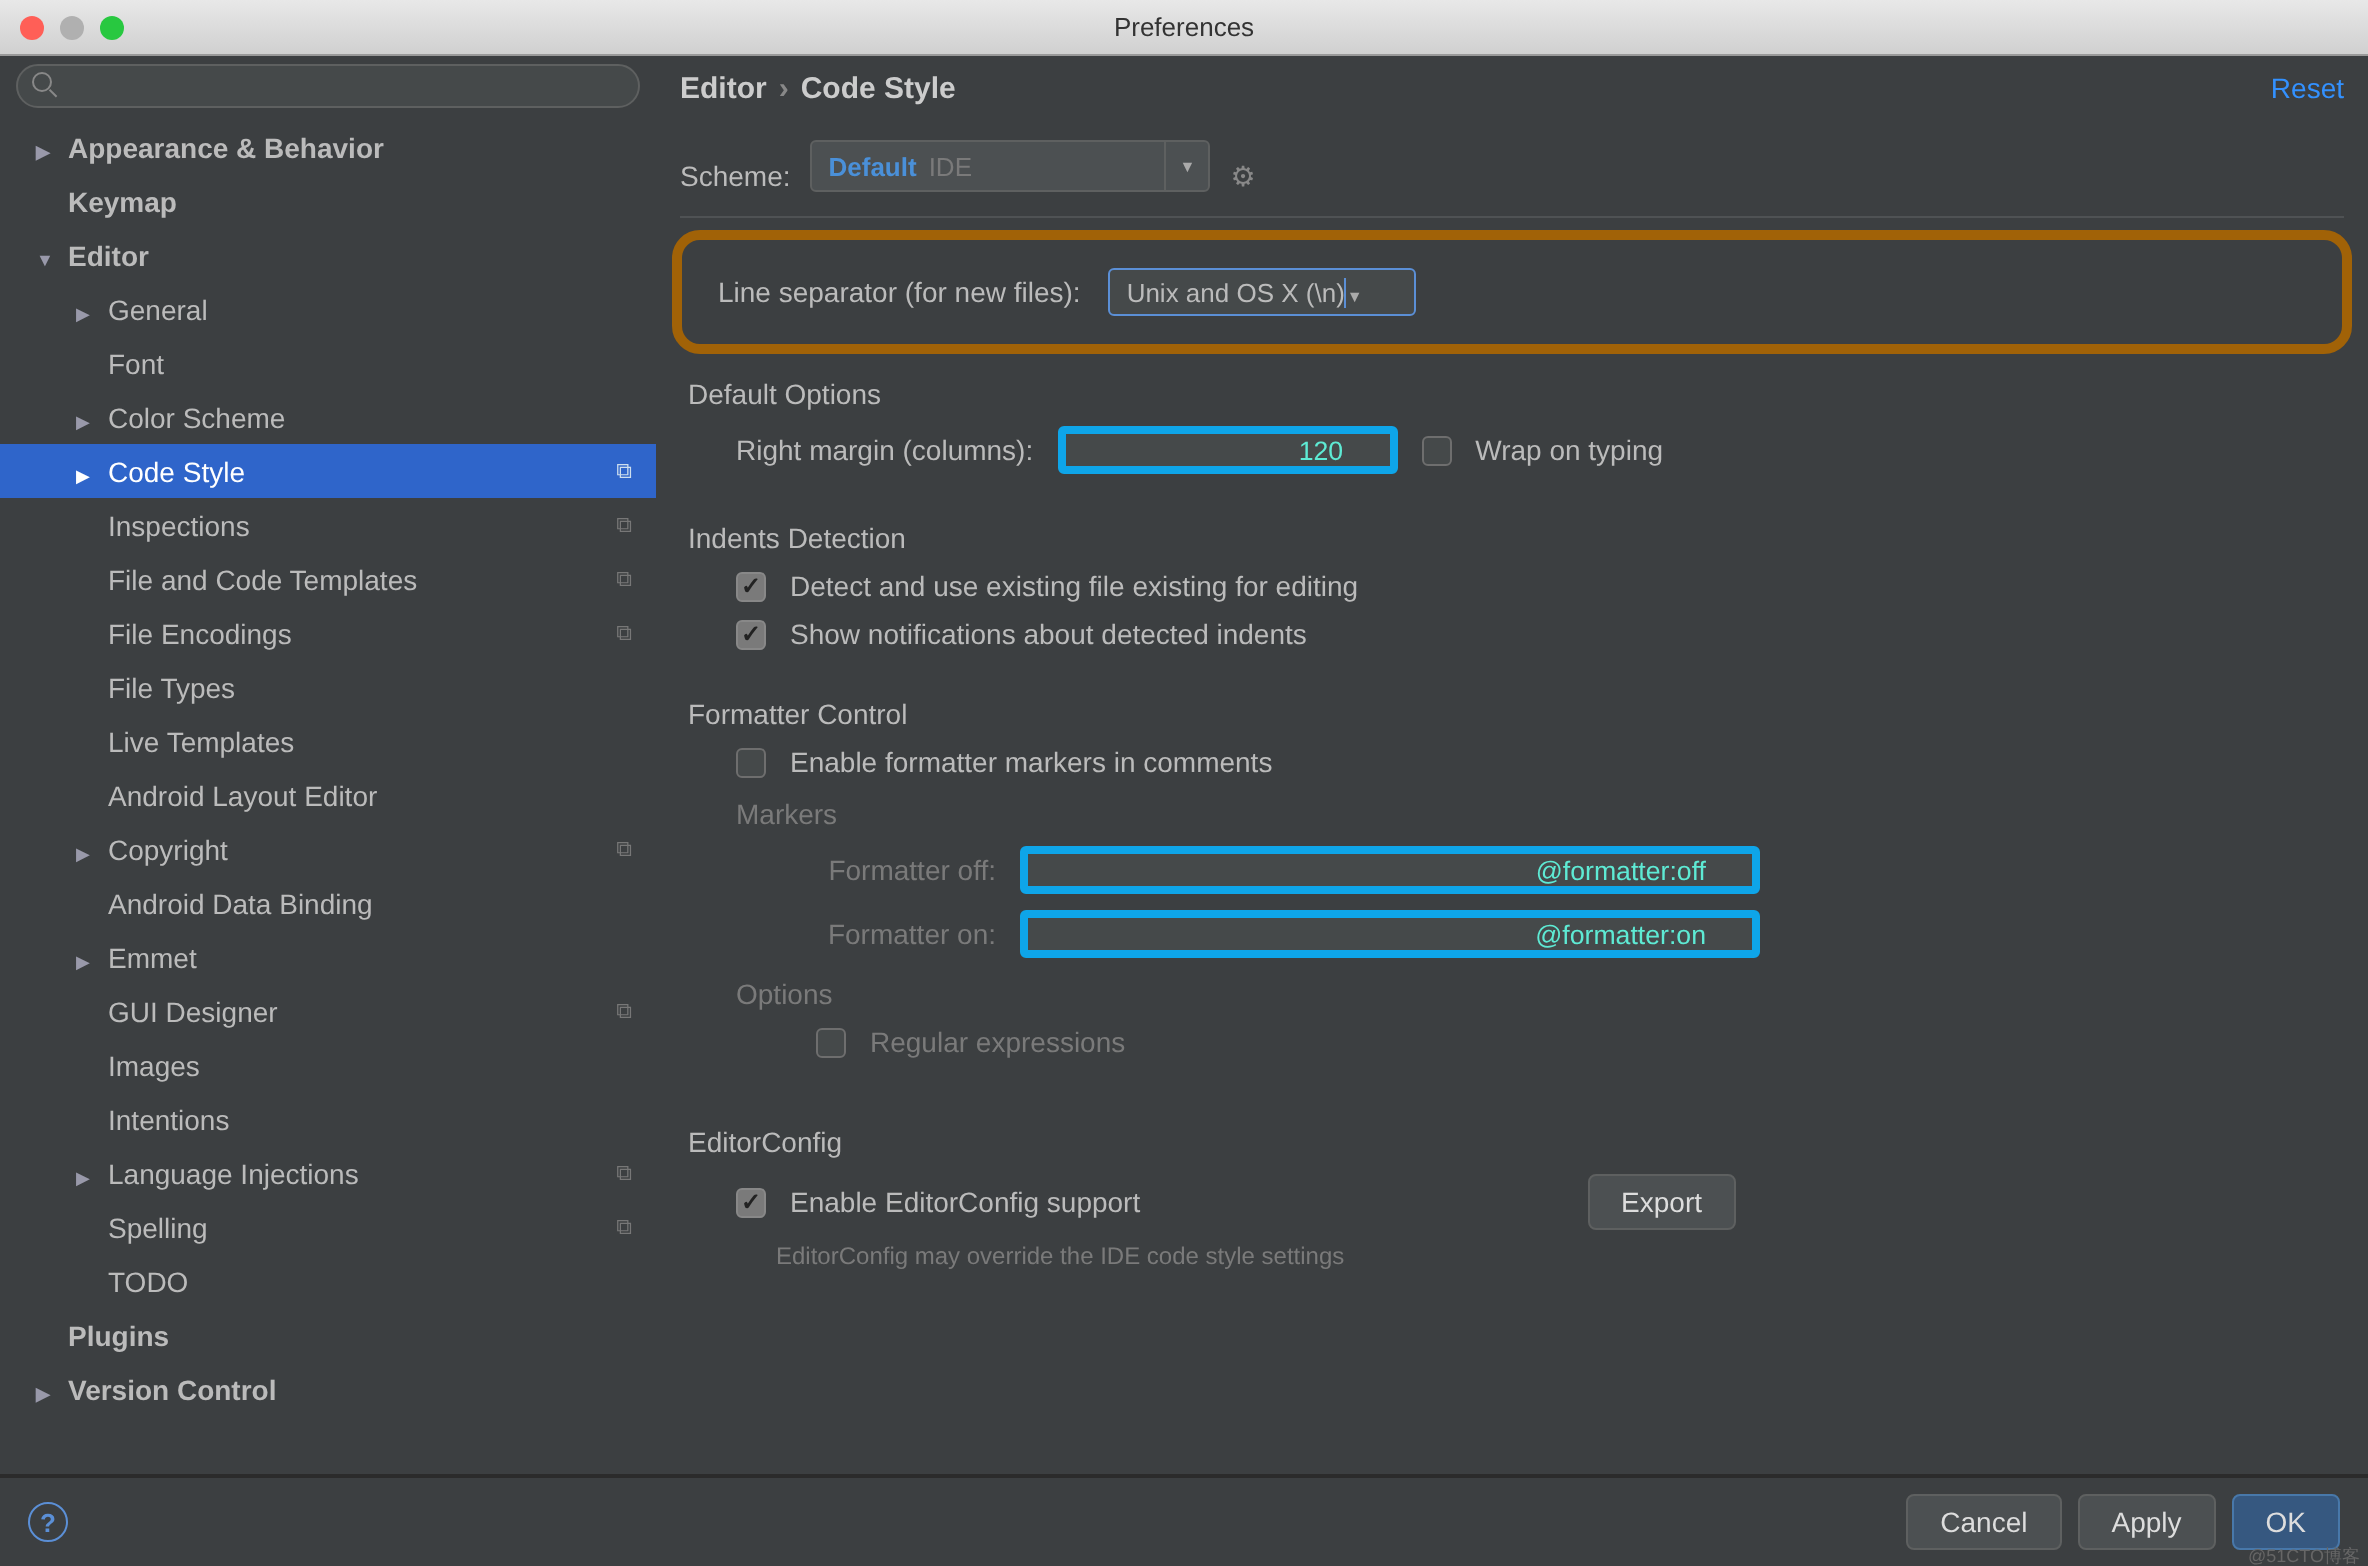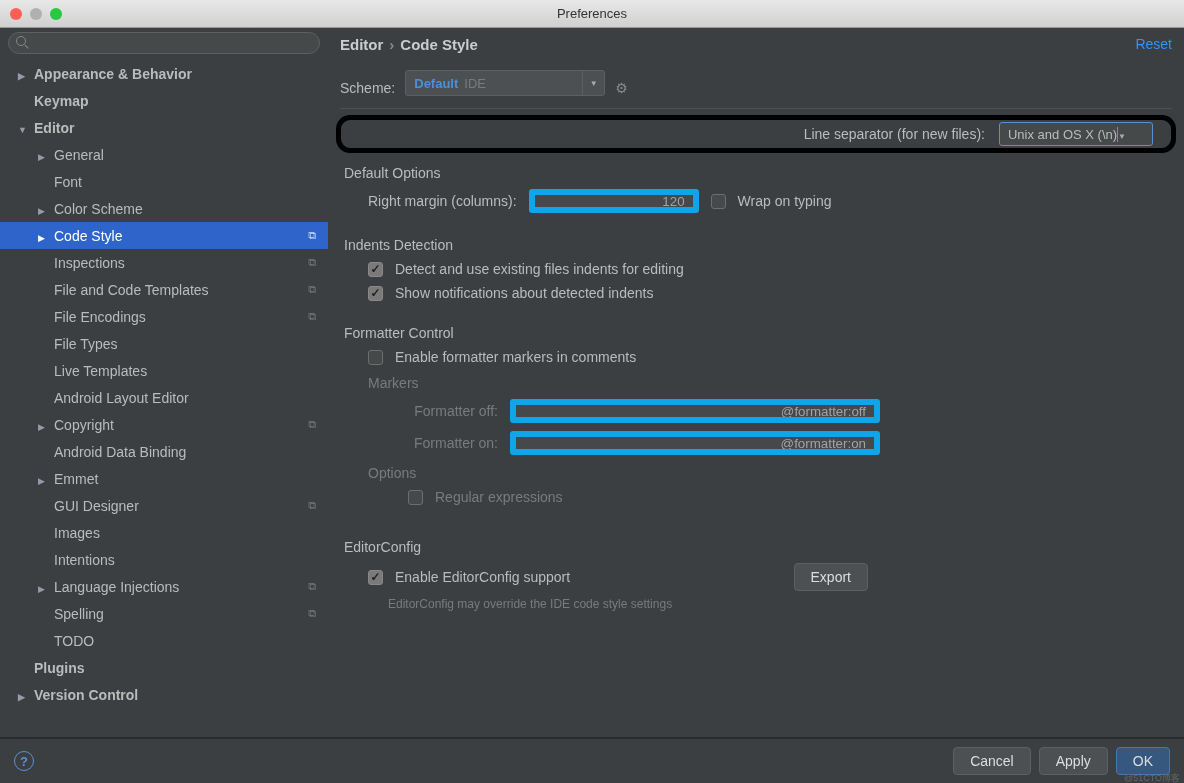--- a/index.html
+++ b/index.html
@@ -43,30 +43,30 @@
 .label { font-size: 14px; color: #bbb; }
 .dropdown { display: inline-flex; align-items: center; background: #4c5052; border: 1px solid #5e6060; border-radius: 3px; height: 26px; padding: 0 8px; min-width: 200px; position: relative; }
 .dropdown .sel-val { color: #4a90d9; font-weight: bold; }
 .dropdown .sel-tag { color: #7a7a7a; margin-left: 6px; }
 .dropdown .dd-arrow { position: absolute; right: 0; top: 0; width: 22px; height: 100%; border-left: 1px solid #5e6060; display: flex; align-items: center; justify-content: center; }
 .dd-arrow::before { content: '▼'; font-size: 8px; color: #aaa; }
 .gear { color: #888; font-size: 14px; }
 
 .hr { border-top: 1px solid #4f5254; margin: 2px 12px 0 12px; }
 
-.highlight-box { border: 5px solid #000000; border-radius: 14px; padding: 2px 18px; margin: 6px 8px; display: flex; align-items: center; gap: 14px; justify-content: flex-end; }
+.highlight-box { border: 5px solid #a16207; border-radius: 14px; padding: 14px 18px; margin: 6px 8px; display: flex; align-items: center; gap: 14px; }
 .dd2 { display: inline-flex; align-items: center; border: 1px solid #5b8fd6; background: #45494a; border-radius: 3px; height: 24px; padding: 0 26px 0 8px; position: relative; }
 .dd2 .dd-arrow { border-left: 1px solid #5b8fd6; }
 
 .section-title { font-size: 14px; color: #bbb; padding: 6px 16px 4px 16px; }
 .section-title.dim { color: #7a7a7a; }
 .row { display: flex; align-items: center; padding: 4px 16px 4px 40px; gap: 12px; }
 .row.sub { padding-left: 60px; }
 .row.sub2 { padding-left: 80px; }
-.text-input { background: #45494a; border: 6px solid #0ea5e9; border-radius: 3px; height: 24px; color: #a3a3a3; padding: 0 8px; text-align: right; width: 170px; }
+.text-input { background: #45494a; border: 4px solid #0ea5e9; border-radius: 3px; height: 24px; color: #5eead4; padding: 0 23px; text-align: right; width: 170px; }
 .text-input.left { text-align: right; width: 370px; }
 .checkbox { width: 15px; height: 15px; border: 1px solid #6e6e6e; border-radius: 3px; display: inline-flex; align-items: center; justify-content: center; background: #45494a; }
 .checkbox.checked { background: #7a7a7a; border-color: #888; }
 .checkbox.checked::before { content: '✓'; color: #222; font-size: 12px; font-weight: bold; }
 .field-label { width: 110px; text-align: right; color: #7a7a7a; font-size: 14px; }
 .btn { background: #4c5052; border: 1px solid #5e6060; border-radius: 4px; height: 28px; padding: 0 16px; color: #ddd; font-size: 14px; cursor: pointer; }
 .btn.primary { background: #365880; border-color: #4878aa; }
 .footer { position: absolute; bottom: 0; left: 0; right: 0; height: 46px; border-top: 2px solid #2b2b2b; display: flex; align-items: center; justify-content: flex-end; padding: 0 14px; gap: 8px; background: #3c3f41; }
 .help-icon { position: absolute; left: 14px; width: 20px; height: 20px; border: 1.5px solid #5b8fd6; border-radius: 50%; display: flex; align-items: center; justify-content: center; color: #5b8fd6; font-size: 13px; font-weight: bold; }
 .help-text { color: #7a7a7a; font-size: 12px; padding-left: 60px; padding-top: 2px; }
@@ -229,21 +229,21 @@
     <div class="row">
       <span class="label">Right margin (columns):</span>
       <input class="text-input" value="120" style="">
       <span class="checkbox"></span>
       <span class="label">Wrap on typing</span>
     </div>
 
     <div class="section-title" style="margin-top:14px">Indents Detection</div>
     <div class="row">
       <span class="checkbox checked"></span>
-      <span class="label">Detect and use existing files indents for editing</span>
+      <span class="label">Detect and use existing file existing for editing</span>
     </div>
     <div class="row">
       <span class="checkbox checked"></span>
       <span class="label">Show notifications about detected indents</span>
     </div>
 
     <div class="section-title" style="margin-top:14px">Formatter Control</div>
     <div class="row">
       <span class="checkbox"></span>
       <span class="label">Enable formatter markers in comments</span>

